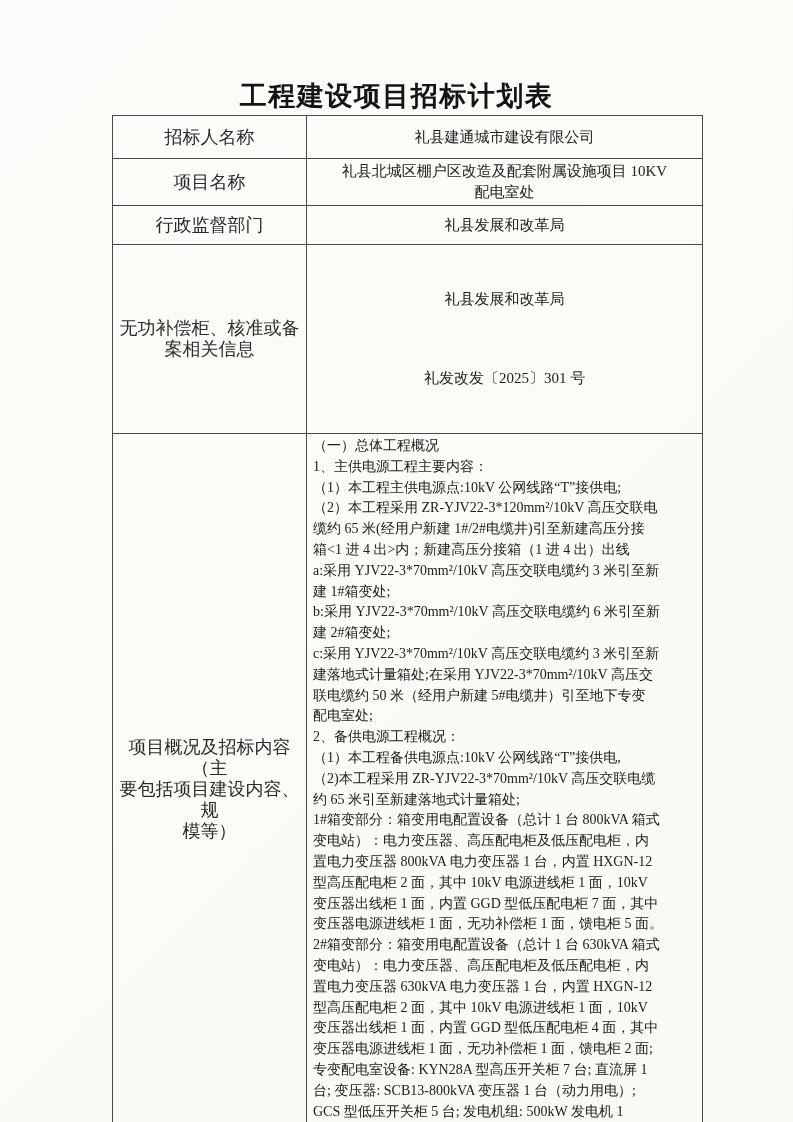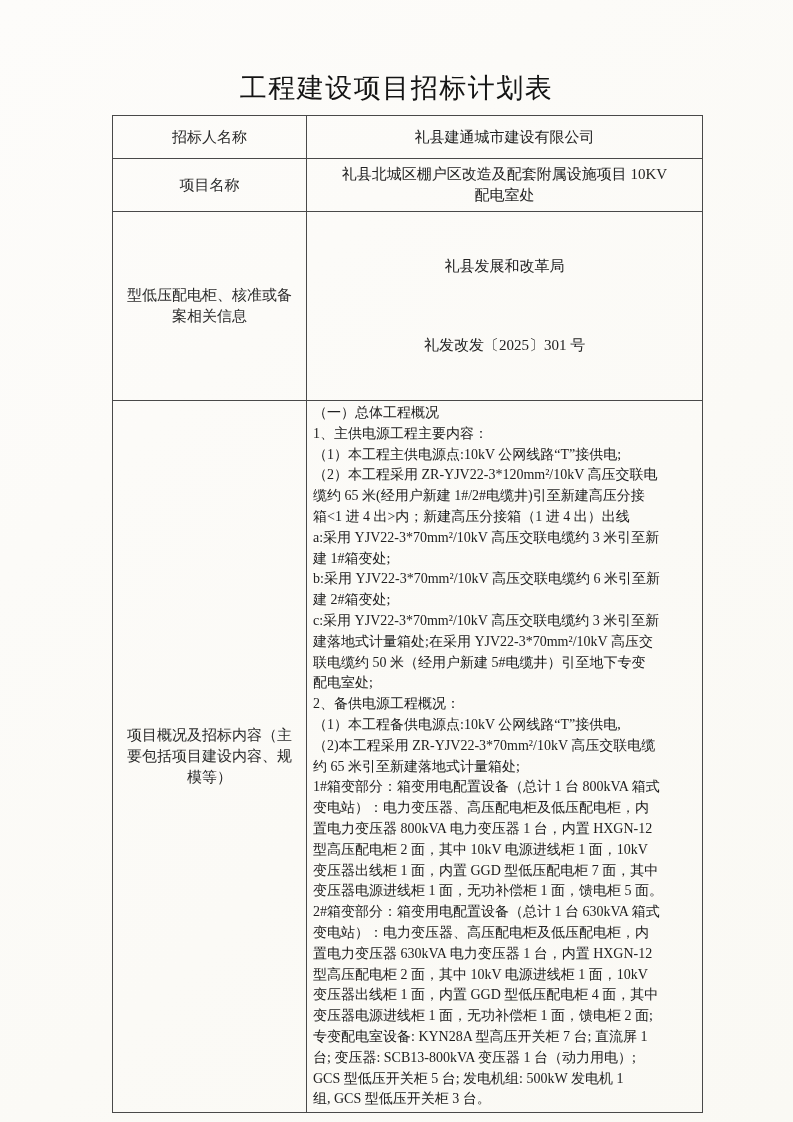--- a/index.html
+++ b/index.html
@@ -15,61 +15,61 @@
     color: #262626;
     overflow: hidden;
   }
   .page {
     position: absolute;
     inset: 0;
     background: linear-gradient(135deg, #fdfcfa 0%, #fbfaf6 60%, #faf9f4 100%);
   }
   .doc-title {
     position: absolute;
-    top: 70px;
+    top: 78px;
     left: 0;
     right: 0;
     margin: 0;
     text-align: center;
     font-size: 27px;
-    font-weight: normal;
+    font-weight: bold;
     letter-spacing: 1.5px;
     color: #141414;
   }
   table.doc-table {
     position: absolute;
     left: 112px;
     top: 115px;
     width: 591px;
     border-collapse: collapse;
     table-layout: fixed;
   }
   .doc-table td {
     border: 1.6px solid #494949;
     padding: 2px 6px;
   }
   .col-label { width: 194px; }
   .cell-label {
     text-align: center;
     vertical-align: middle;
-    font-size: 15px;
+    font-size: 18px;
     line-height: 21px;
     white-space: pre-wrap;
     color: #2a2a2a;
   }
   .cell-value-center {
     text-align: center;
     vertical-align: middle;
     font-size: 15px;
     line-height: 21px;
     white-space: pre-wrap;
     color: #222222;
   }
   .row-1 { height: 43px; }
-  .row-2 { height: 53px; }
+  .row-2 { height: 47px; }
   .row-3 { height: 39px; }
   .row-4 { height: 64px; }
   .approval-line-2 {
     margin-top: 16px;
   }
   .cell-body {
     vertical-align: top;
     text-align: left;
     font-size: 14px;
     line-height: 20.8px;
@@ -96,23 +96,27 @@
         <td class="cell-label">招标人名称</td>
         <td class="cell-value-center">礼县建通城市建设有限公司</td>
       </tr>
 
       <tr class="row-2">
         <td class="cell-label">项目名称</td>
         <td class="cell-value-center">礼县北城区棚户区改造及配套附属设施项目 10KV
 配电室处</td>
       </tr>
 
+      <tr class="row-3">
+        <td class="cell-label">行政监督部门</td>
+        <td class="cell-value-center">礼县发展和改革局</td>
+      </tr>
 
       <tr class="row-4">
-        <td class="cell-label">型低压配电柜、核准或备
+        <td class="cell-label">无功补偿柜、核准或备
 案相关信息</td>
         <td class="cell-value-center">
           <div class="approval-line-1">礼县发展和改革局</div>
           <div class="approval-line-2">礼发改发〔2025〕301 号</div>
         </td>
       </tr>
 
       <tr class="row-5">
         <td class="cell-label">项目概况及招标内容（主
 要包括项目建设内容、规

